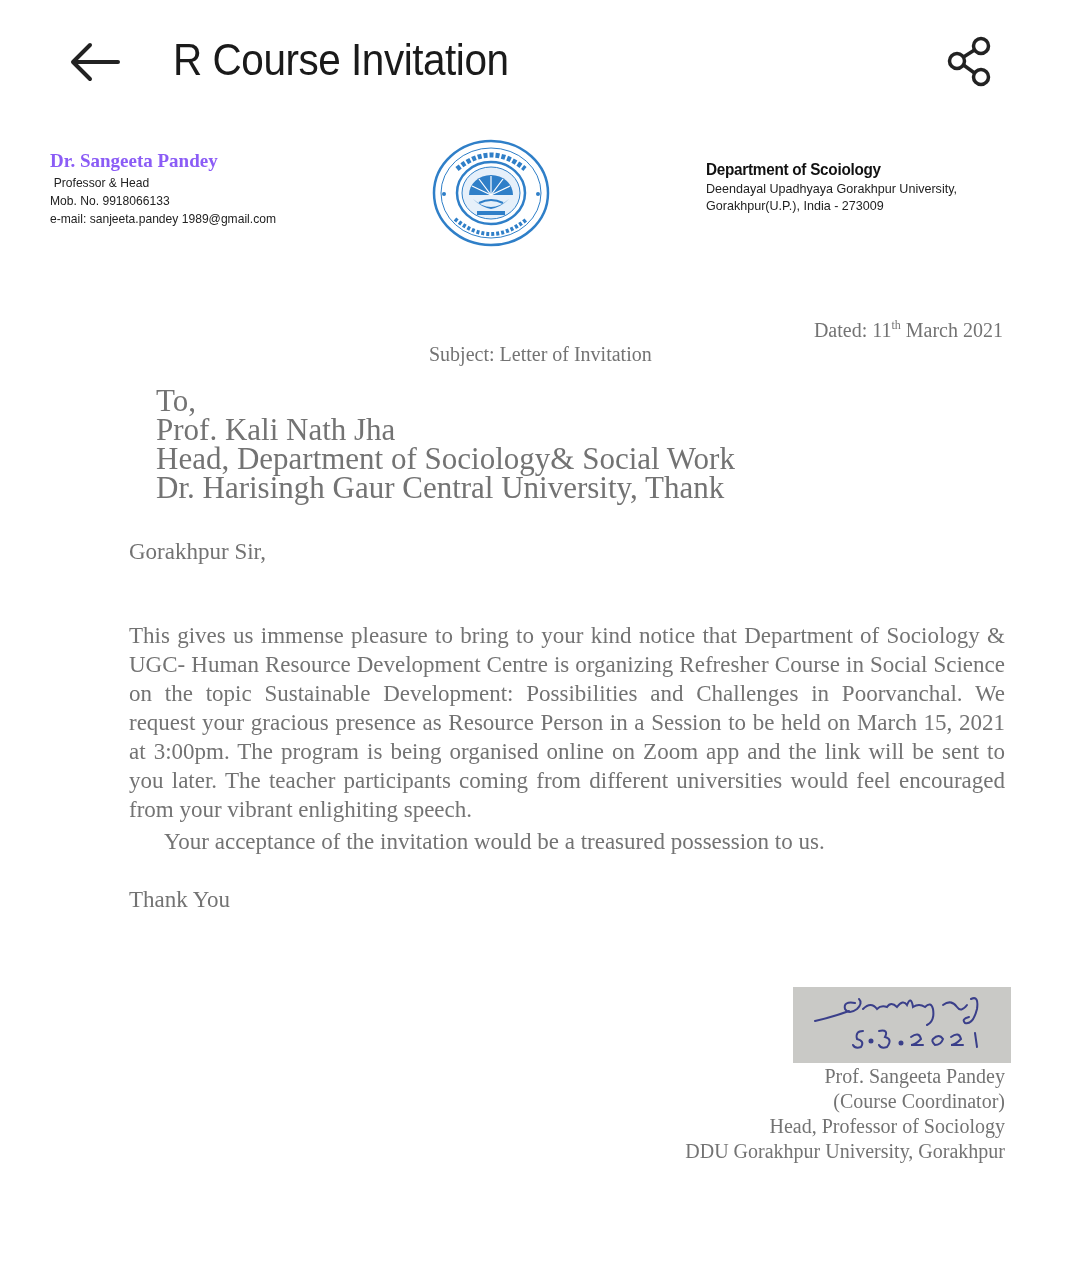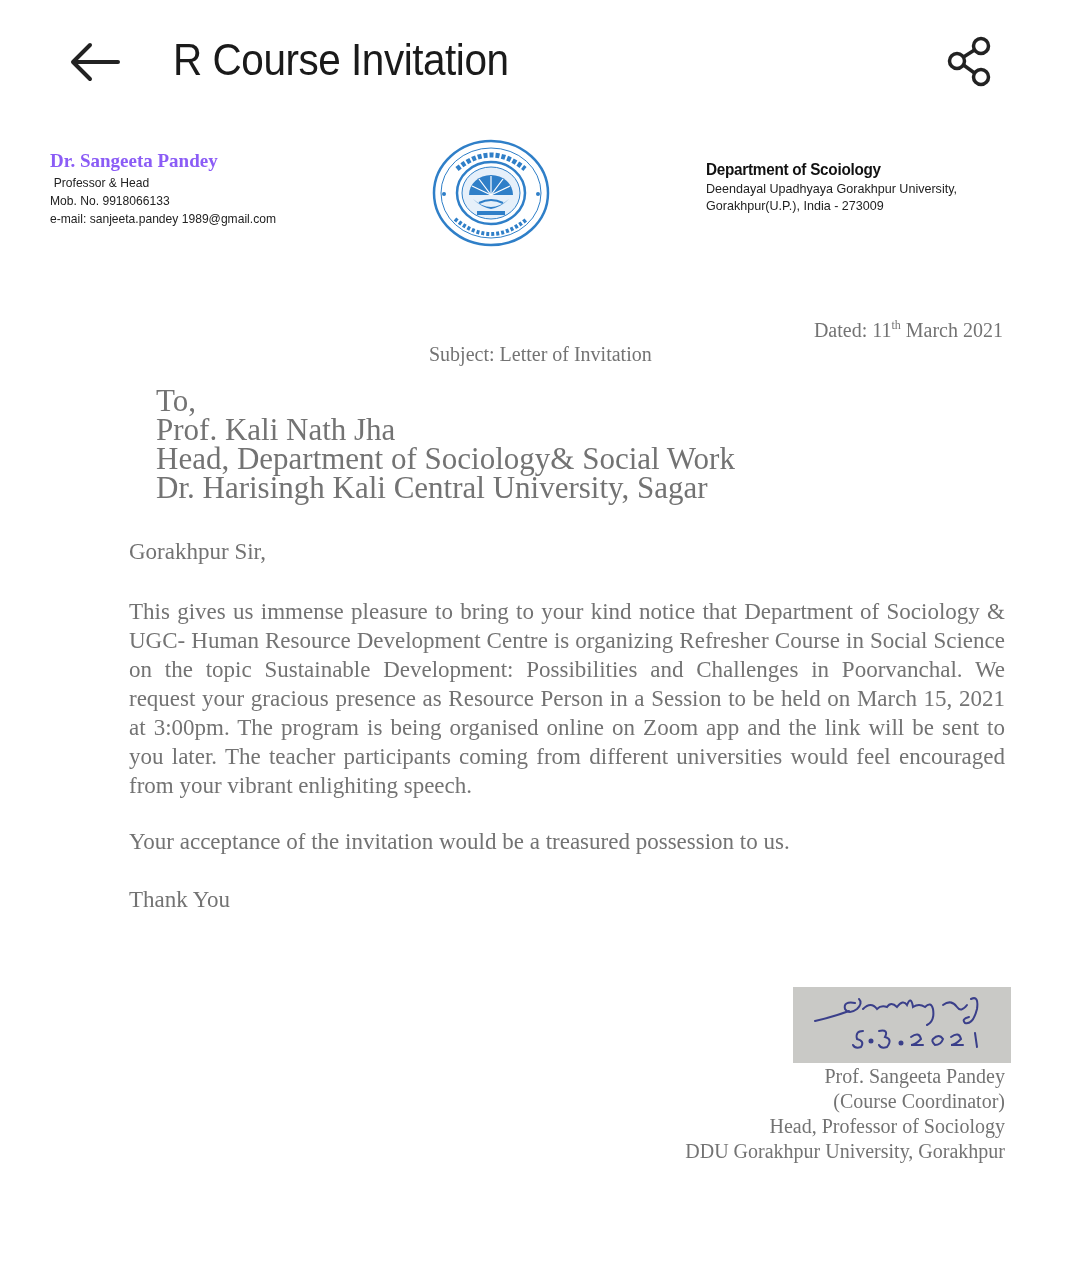--- a/index.html
+++ b/index.html
@@ -28,22 +28,22 @@
 
   .dated { position: absolute; right: 66px; top: 208px; font-size: 20px; white-space: nowrap; }
   .dated sup { font-size: 12px; vertical-align: 8px; }
   .subject { position: absolute; left: 429px; top: 233px; font-size: 20px; white-space: nowrap; }
 
   .address { position: absolute; left: 129px; top: 276px; font-size: 31px; line-height: 29px; margin-left: 27px; }
   .greeting { position: absolute; left: 129px; top: 429px; font-size: 23px; }
 
   .para { position: absolute; left: 129px; width: 876px; font-size: 23px; line-height: 29px; }
   .para.justify { text-align: justify; }
-  .p1 { top: 487px; }
-  .p2 { top: 717px; }
+  .p1 { top: 511px; }
+  .p2 { top: 717px; margin-left: 35px; }
   .p3 { top: 775px; }
 
   .sig-image { position: absolute; left: 793px; top: 877px; width: 218px; height: 76px; background: #c9c9c6; }
   .sig-block { position: absolute; right: 64px; top: 954px; text-align: right; font-size: 20px; line-height: 25px; white-space: nowrap; }
 </style>
 </head>
 <body>
 
 <div class="appbar">
   <div class="back-btn">
@@ -103,21 +103,21 @@
   </div>
 
   <div class="dated serif"><span>Dated: 11</span><sup>th</sup><span> March 2021</span></div>
 
   <div class="subject serif">Subject: Letter of Invitation</div>
 
   <div class="address serif">
     <div>To,</div>
     <div>Prof. Kali Nath Jha</div>
     <div>Head, Department of Sociology&amp; Social Work</div>
-    <div>Dr. Harisingh Kali Central University, Sagar</div>
+    <div>Dr. Harisingh Gaur Central University, Thank</div>
   </div>
 
   <div class="greeting serif">Gorakhpur Sir,</div>
 
   <div class="para justify p1 serif">This gives us immense pleasure to bring to your kind notice that Department of Sociology &amp; UGC- Human Resource Development Centre is organizing Refresher Course in Social Science on the topic Sustainable Development: Possibilities and Challenges in Poorvanchal. We request your gracious presence as Resource Person in a Session to be held on March 15, 2021 at 3:00pm. The program is being organised online on Zoom app and the link will be sent to you later. The teacher participants coming from different universities would feel encouraged from your vibrant enlighiting speech.</div>
   <div class="para p2 serif">Your acceptance of the invitation would be a treasured possession to us.</div>
   <div class="para p3 serif">Thank You</div>
 
   <div class="sig-image">
     <svg width="218" height="76" viewBox="0 0 218 76">

